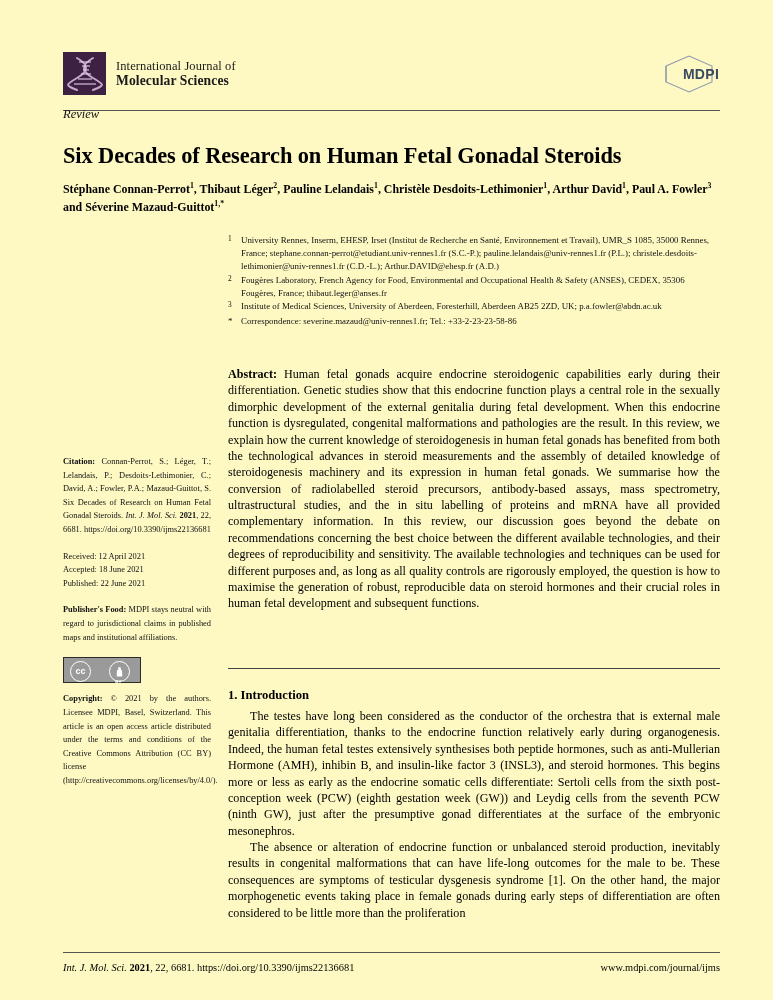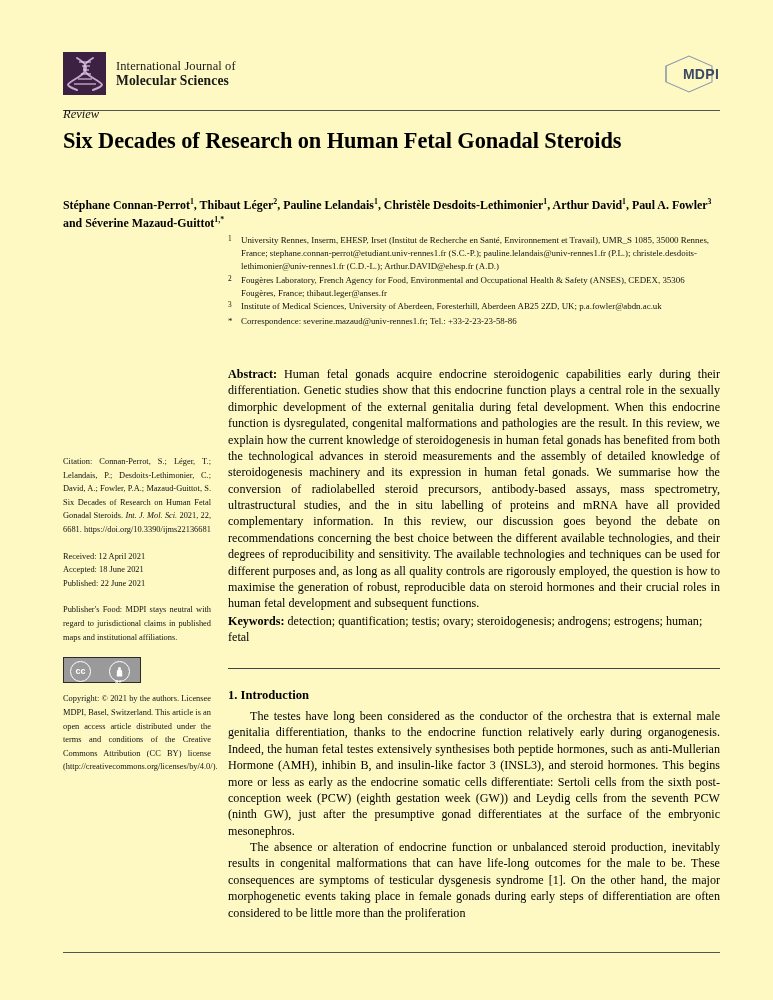--- a/index.html
+++ b/index.html
@@ -97,38 +97,37 @@
     position: absolute;
     left: 63px;
     top: 107px;
     font-style: italic;
     font-size: 12.5px;
     color: #111;
   }
   .paper-title {
     position: absolute;
     left: 63px;
-    top: 128px;
+    top: 143px;
     width: 660px;
     font-size: 22.4px;
     font-weight: bold;
     line-height: 1.2;
     letter-spacing: -0.1px;
     color: #000;
   }
   .authors {
     position: absolute;
     left: 63px;
     top: 180px;
     width: 657px;
     font-size: 11.9px;
     font-weight: bold;
     line-height: 1.42;
     color: #000;
-    margin-top: 16px;
   }
   .authors sup { font-size: 7.8px; font-weight: bold; vertical-align: super; }
 
   
   .affiliations {
     position: absolute;
     left: 228px;
     top: 234px;
     width: 492px;
     font-size: 8.9px;
@@ -200,21 +199,21 @@
     position: absolute;
     left: 63px;
     top: 455px;
     width: 148px;
     font-size: 8.4px;
     line-height: 1.62;
     color: #111;
     text-align: justify;
   }
   .sidebar .block { margin-bottom: 13px; }
-  .sidebar b { font-weight: normal; }
+  .sidebar b { font-weight: bold; }
   .sidebar i { font-style: italic; }
 
   .cc-badge {
     width: 78px;
     height: 26px;
     border: 1px solid #2b2b2b;
     background: #9a9a9a;
     position: relative;
     box-sizing: border-box;
     margin: 6px 0 9px 0;
@@ -344,23 +343,20 @@
     <div class="aff-row">
       <div class="aff-marker"><span>*</span></div>
       <div class="aff-body">Correspondence: severine.mazaud@univ-rennes1.fr; Tel.: +33-2-23-23-58-86</div>
     </div>
   </div>
 
   <div class="abstract">
     <b>Abstract:</b><span> Human fetal gonads acquire endocrine steroidogenic capabilities early during their differentiation. Genetic studies show that this endocrine function plays a central role in the sexually dimorphic development of the external genitalia during fetal development. When this endocrine function is dysregulated, congenital malformations and pathologies are the result. In this review, we explain how the current knowledge of steroidogenesis in human fetal gonads has benefited from both the technological advances in steroid measurements and the assembly of detailed knowledge of steroidogenesis machinery and its expression in human fetal gonads. We summarise how the conversion of radiolabelled steroid precursors, antibody-based assays, mass spectrometry, ultrastructural studies, and the in situ labelling of proteins and mRNA have all provided complementary information. In this review, our discussion goes beyond the debate on recommendations concerning the best choice between the different available technologies, and their degrees of reproducibility and sensitivity. The available technologies and techniques can be used for different purposes and, as long as all quality controls are rigorously employed, the question is how to maximise the generation of robust, reproducible data on steroid hormones and their crucial roles in human fetal development and subsequent functions.</span>
   </div>
 
-  <div class="keywords">
-    <b>Keywords:</b><span> detection; quantification; testis; ovary; steroidogenesis; androgens; estrogens; human; fetal</span>
-  </div>
   <div class="kw-rule"></div>
 
   <div class="section-heading">1. Introduction</div>
   <div class="body-text">
     <p>The testes have long been considered as the conductor of the orchestra that is external male genitalia differentiation, thanks to the endocrine function relatively early during organogenesis. Indeed, the human fetal testes extensively synthesises both peptide hormones, such as anti-Mullerian Hormone (AMH), inhibin B, and insulin-like factor 3 (INSL3), and steroid hormones. This begins more or less as early as the endocrine somatic cells differentiate: Sertoli cells from the sixth post-conception week (PCW) (eighth gestation week (GW)) and Leydig cells from the seventh PCW (ninth GW), just after the presumptive gonad differentiates at the surface of the embryonic mesonephros.</p>
     <p>The absence or alteration of endocrine function or unbalanced steroid production, inevitably results in congenital malformations that can have life-long outcomes for the male to be. These consequences are symptoms of testicular dysgenesis syndrome [1]. On the other hand, the major morphogenetic events taking place in female gonads during early steps of differentiation are often considered to be little more than the proliferation</p>
   </div>
 
   <div class="sidebar">
 
@@ -389,14 +385,20 @@
       </div>
       <div class="by-label">BY</div>
     </div>
 
     <div class="block">
       <b>Copyright:</b><span> © 2021 by the authors. Licensee MDPI, Basel, Switzerland. This article is an open access article distributed under the terms and conditions of the Creative Commons Attribution (CC BY) license (http://creativecommons.org/licenses/by/4.0/).</span>
     </div>
   </div>
 
   <div class="footer-rule"></div>
+  <div class="footer">
+    <div class="left">
+      <i>Int. J. Mol. Sci.</i><b> 2021</b><span>, 22, 6681. https://doi.org/10.3390/ijms22136681</span>
+    </div>
+    <div class="right">www.mdpi.com/journal/ijms</div>
+  </div>
 
 </div>
 
 </body></html>

